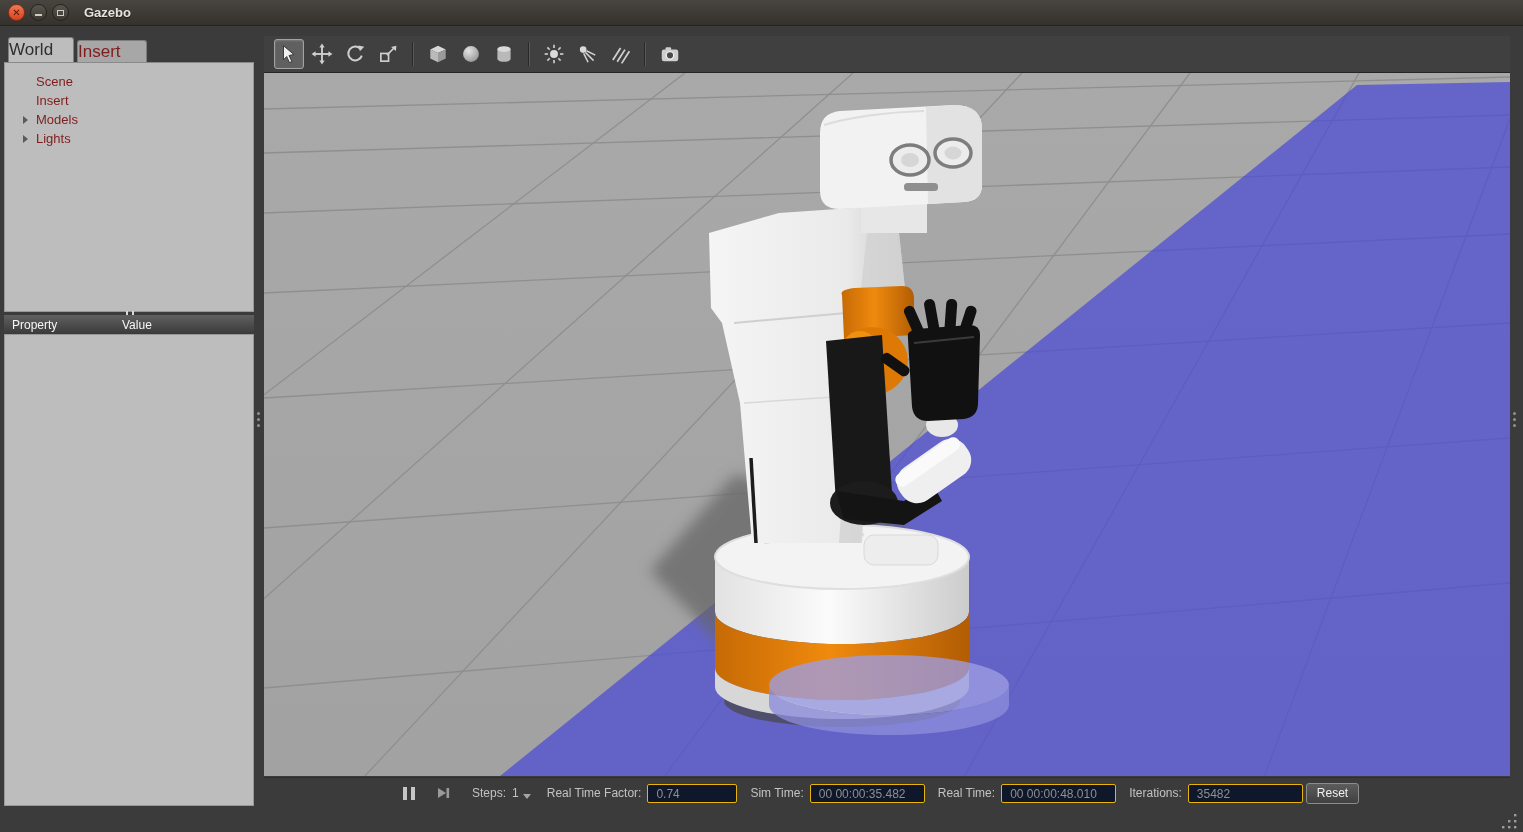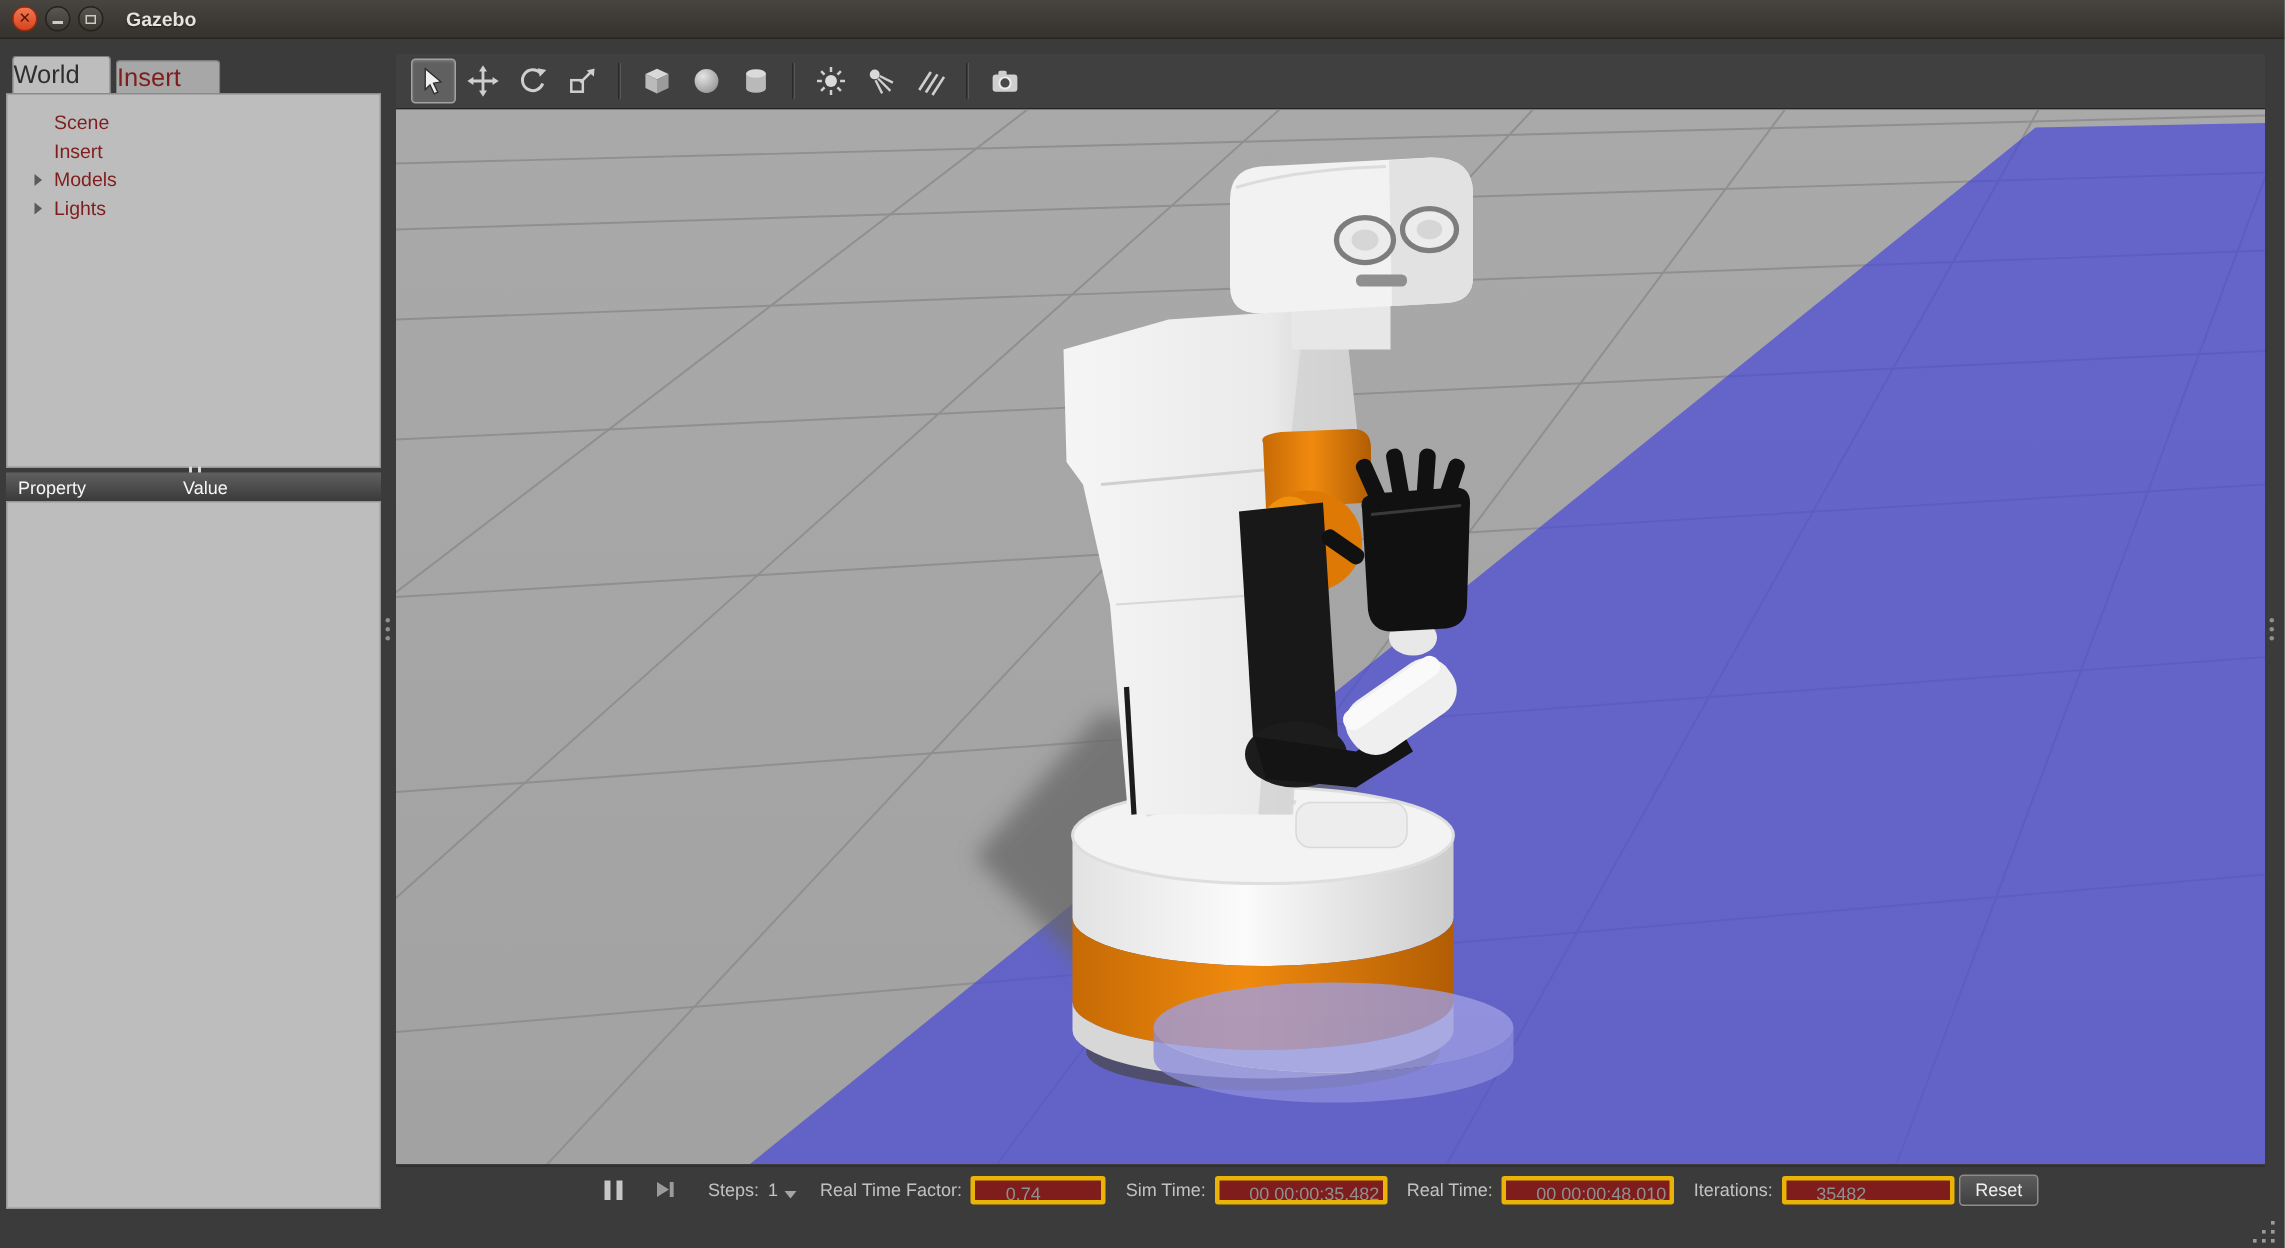--- a/index.html
+++ b/index.html
@@ -72,22 +72,22 @@
   
   .statusbar { position:absolute; left:264px; top:777px; width:1246px; height:31px;
     display:flex; align-items:center; font-size:12px; color:#c2c2c2;
     border-top:1px solid #2e2e2e; background:#3b3b3b; }
   .ctrl-btn { width:26px; height:24px; display:flex; align-items:center; justify-content:center; gap:4px; }
   .pause-btn { margin-left:132px; }
   .pbar { width:4px; height:13px; background:#c6c6c6; display:block; }
   .step-btn { margin-left:8px; }
   .sb-label { margin-left:16px; white-space:nowrap; }
   .sb-label.tight { margin-left:13px; }
-  .sb-field { margin-left:6px; background:#7f1d1d; border:3px solid #eab308;
-    border-radius:2px; color:#8f8f8f; padding:2px 20px; height:19px; line-height:14px;
+  .sb-field { margin-left:6px; background:#0f172a; border:1px solid #eab308;
+    border-radius:2px; color:#8f8f8f; padding:2px 8px; height:19px; line-height:14px;
     white-space:nowrap; overflow:hidden; }
   .f-sm { width:90px; } .f-md { width:115px; }
   .spin { margin-left:6px; display:flex; align-items:center; gap:4px; }
   .spin-dn { width:0; height:0; border-left:4px solid transparent; border-right:4px solid transparent;
     border-top:5px solid #a5a5a5; display:block; margin-top:6px; }
   .reset-btn { margin-left:3px; background:linear-gradient(#5c5c5c,#404040);
     border:1px solid #8c8c8c; border-radius:3px; color:#f0f0f0; font-size:12px;
     height:21px; padding:0 10px; font-family:inherit;text-align:right; }
 
   .resize-grip { position:absolute; left:1499px; top:811px; width:20px; height:20px; }

